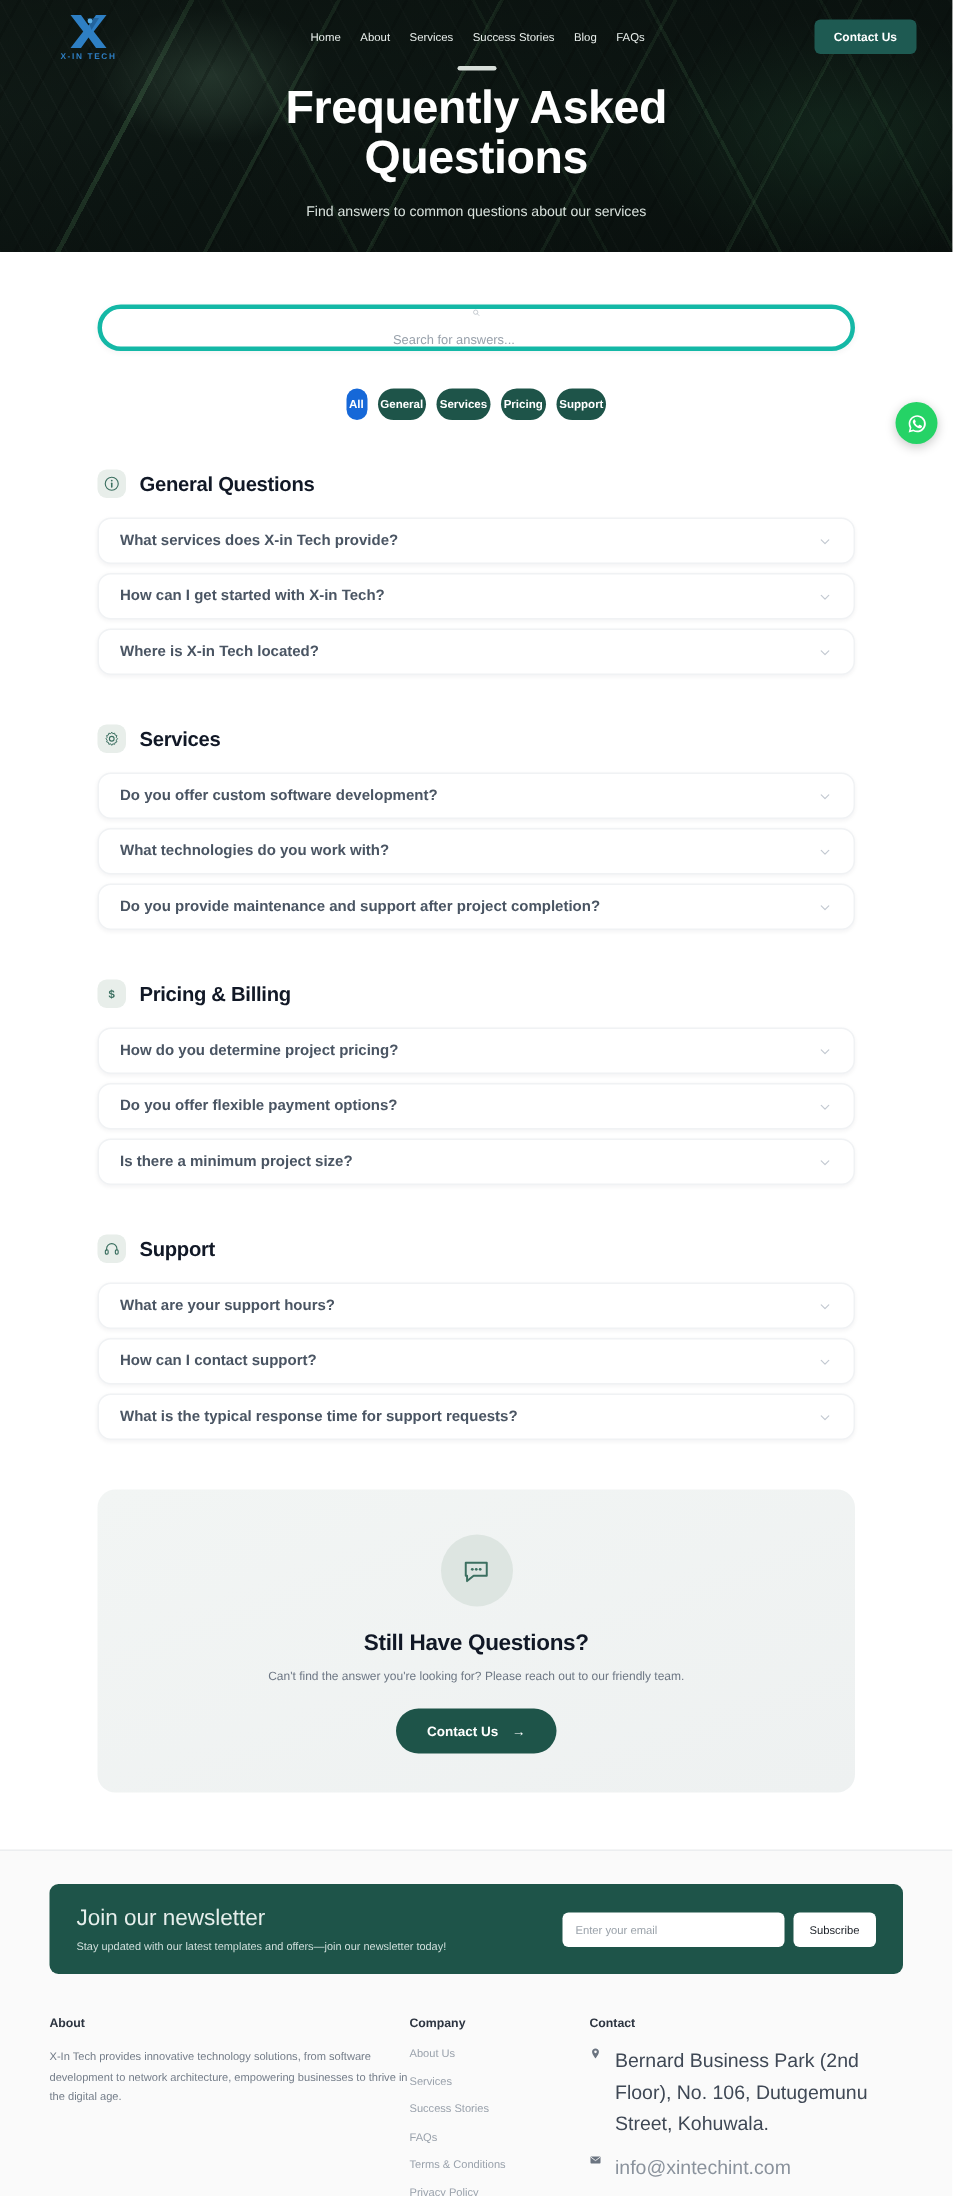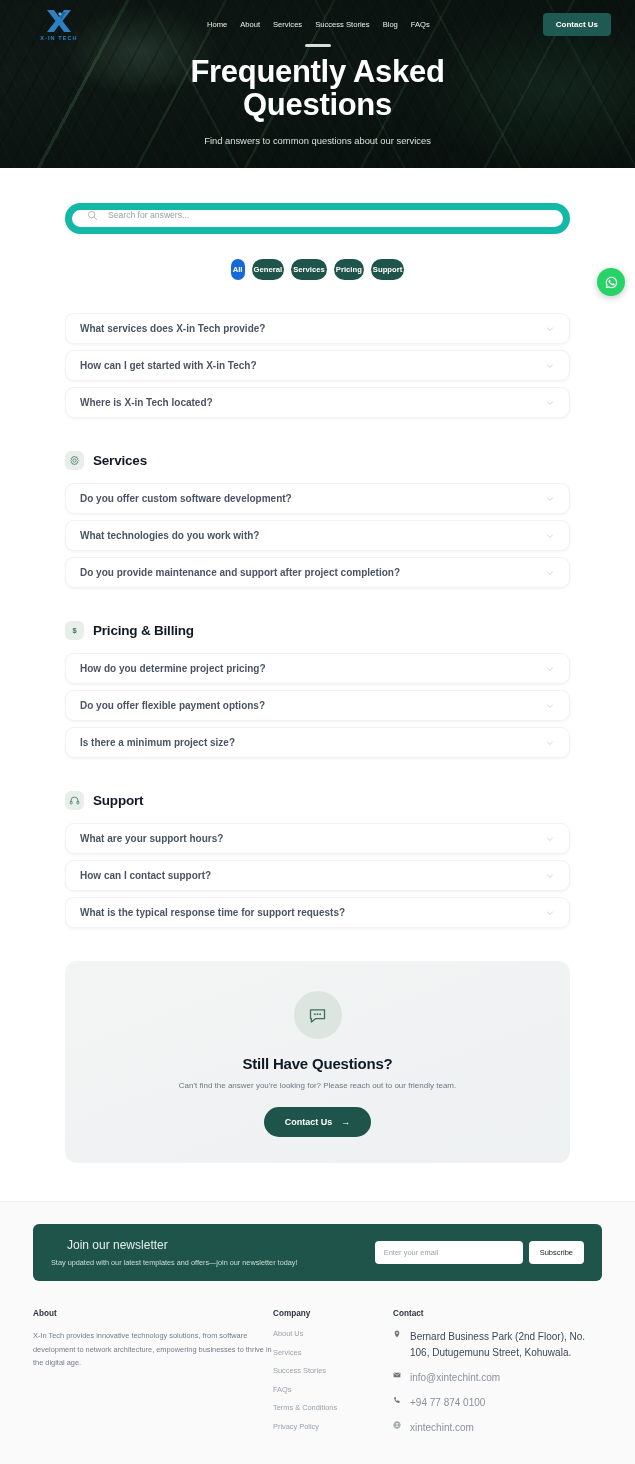--- a/index.html
+++ b/index.html
@@ -65,24 +65,25 @@
   .hero-title {
     color: #fff; font-size: 31px; font-weight: 700; line-height: 1.08;
     letter-spacing: -.3px; max-width: 330px; margin: 0 auto;
   }
   .hero-sub { color: #d8e1dc; font-size: 9.4px; margin-top: 14px; }
 
   
   .main { padding: 0 65px; background: #fff; }
   .search-wrap { padding-top: 35px; }
   .search-box {
-    display: flex; align-items: flex-start; gap: 10px;
-    height: 31px; background: #fff; border: 7px solid #14b8a6;
+    display: flex; align-items: center; gap: 10px;
+    height: 31px; background: #fff; border: 3px solid #14b8a6;
     border-radius: 16px; padding: 0 15px;
     box-shadow: 0 1px 4px rgba(16,24,40,.055);
+    flex-direction: column;
   }
   .search-box input {
     flex: 1; border: none; outline: none; font-size: 8.6px; color: #3d4752;
     font-family: inherit; background: transparent;
   }
   .search-box input::placeholder { color: #98a1ab; }
 
   .pills { display: flex; justify-content: center; gap: 7px; margin-top: 25px; }
   .pill {
     border: none; border-radius: 13px; padding: 6px 2px;
@@ -127,21 +128,21 @@
     border-radius: 17px; padding: 10px 21px; font-size: 9px; font-weight: 700;
     font-family: inherit; display: inline-flex; align-items: center; gap: 9px;
   }
 
   
   .footer { background: #fafafa; border-top: 1px solid #eceef0; padding: 22px 33px 0; }
   .newsletter {
     background: #1e5449; border-radius: 6px; padding: 14px 18px;
     display: flex; align-items: center; justify-content: space-between; gap: 16px;
   }
-  .nl-title { font-size: 12px; font-weight: 400; color: #e5eeeb; margin-left: 16px; }
+  .nl-title { font-size: 15px; font-weight: 400; color: #e5eeeb; }
   .nl-sub { font-size: 7.3px; color: #cfdedb; margin-top: 6px; }
   .nl-form { display: flex; gap: 6px; flex: none; }
   .nl-form input {
     width: 148px; height: 23px; border: none; border-radius: 4px;
     padding: 0 9px; font-size: 7.5px; color: #333; font-family: inherit; outline: none;
   }
   .nl-form input::placeholder { color: #9aa2aa; }
   .btn-subscribe {
     background: #fff; border: none; border-radius: 4px; padding: 0 11px; height: 23px;
     font-size: 7.5px; font-weight: 400; color: #1a1f26; font-family: inherit;
@@ -150,21 +151,21 @@
   .fcols { display: flex; padding: 28px 0 22px; gap: 0; }
   .fcol-about { width: 240px; }
   .fcol-company { width: 120px; }
   .fcol-contact { flex: 1; }
   .fh { font-size: 8.2px; font-weight: 700; color: #2c3440; margin-bottom: 11px; }
   .fabout { font-size: 7.4px; color: #747d89; line-height: 1.85; }
   .flink { display: block; font-size: 7.4px; color: #9aa2ac; text-decoration: none; margin-bottom: 9.5px; }
   .crow { display: flex; gap: 8px; margin-bottom: 9px; align-items: flex-start; }
   .cicon { width: 9px; flex: none; padding-top: 1px; color: #8e96a1; }
   .cicon svg { width: 8px; height: 8px; display: block; }
-  .ctext { font-size: 10px; color: #8a929c; line-height: 1.6; }
+  .ctext { font-size: 13px; color: #8a929c; line-height: 1.6; }
   .ctext.dark { color: #3f4855; }
 
   
   .wa {
     position: absolute; right: 10px; top: 268px;
     width: 28px; height: 28px; border-radius: 50%; background: #25d366;
     display: flex; align-items: center; justify-content: center;
     box-shadow: 0 2px 7px rgba(0,0,0,.22); border: none;
   }
   .wa svg { width: 17px; height: 17px; }
@@ -221,20 +222,30 @@
 
     <div class="pills">
       <button class="pill active">All</button>
       <button class="pill">General</button>
       <button class="pill">Services</button>
       <button class="pill">Pricing</button>
       <button class="pill">Support</button>
     </div>
 
     <section class="section">
+      <div class="section-head">
+        <span class="sec-icon">
+          <svg viewBox="0 0 16 16">
+              <circle cx="8" cy="8" r="6.3" fill="none" stroke="#3b6f60" stroke-width="1.1"></circle>
+              <circle cx="8" cy="4.9" r=".85" fill="#3b6f60"></circle>
+              <rect x="7.25" y="6.8" width="1.5" height="5" rx=".7" fill="#3b6f60"></rect>
+            </svg>
+        </span>
+        <h2 class="sec-title">General Questions</h2>
+      </div>
       <div class="faq">
         <span class="faq-q">What services does X-in Tech provide?</span>
         <svg class="chev" viewBox="0 0 16 16">
             <polyline points="4,6.3 8,10.3 12,6.3" fill="none" stroke="#c3c9d1" stroke-width="1.3" stroke-linecap="round" stroke-linejoin="round"></polyline>
           </svg>
       </div>
       <div class="faq">
         <span class="faq-q">How can I get started with X-in Tech?</span>
         <svg class="chev" viewBox="0 0 16 16">
             <polyline points="4,6.3 8,10.3 12,6.3" fill="none" stroke="#c3c9d1" stroke-width="1.3" stroke-linecap="round" stroke-linejoin="round"></polyline>

